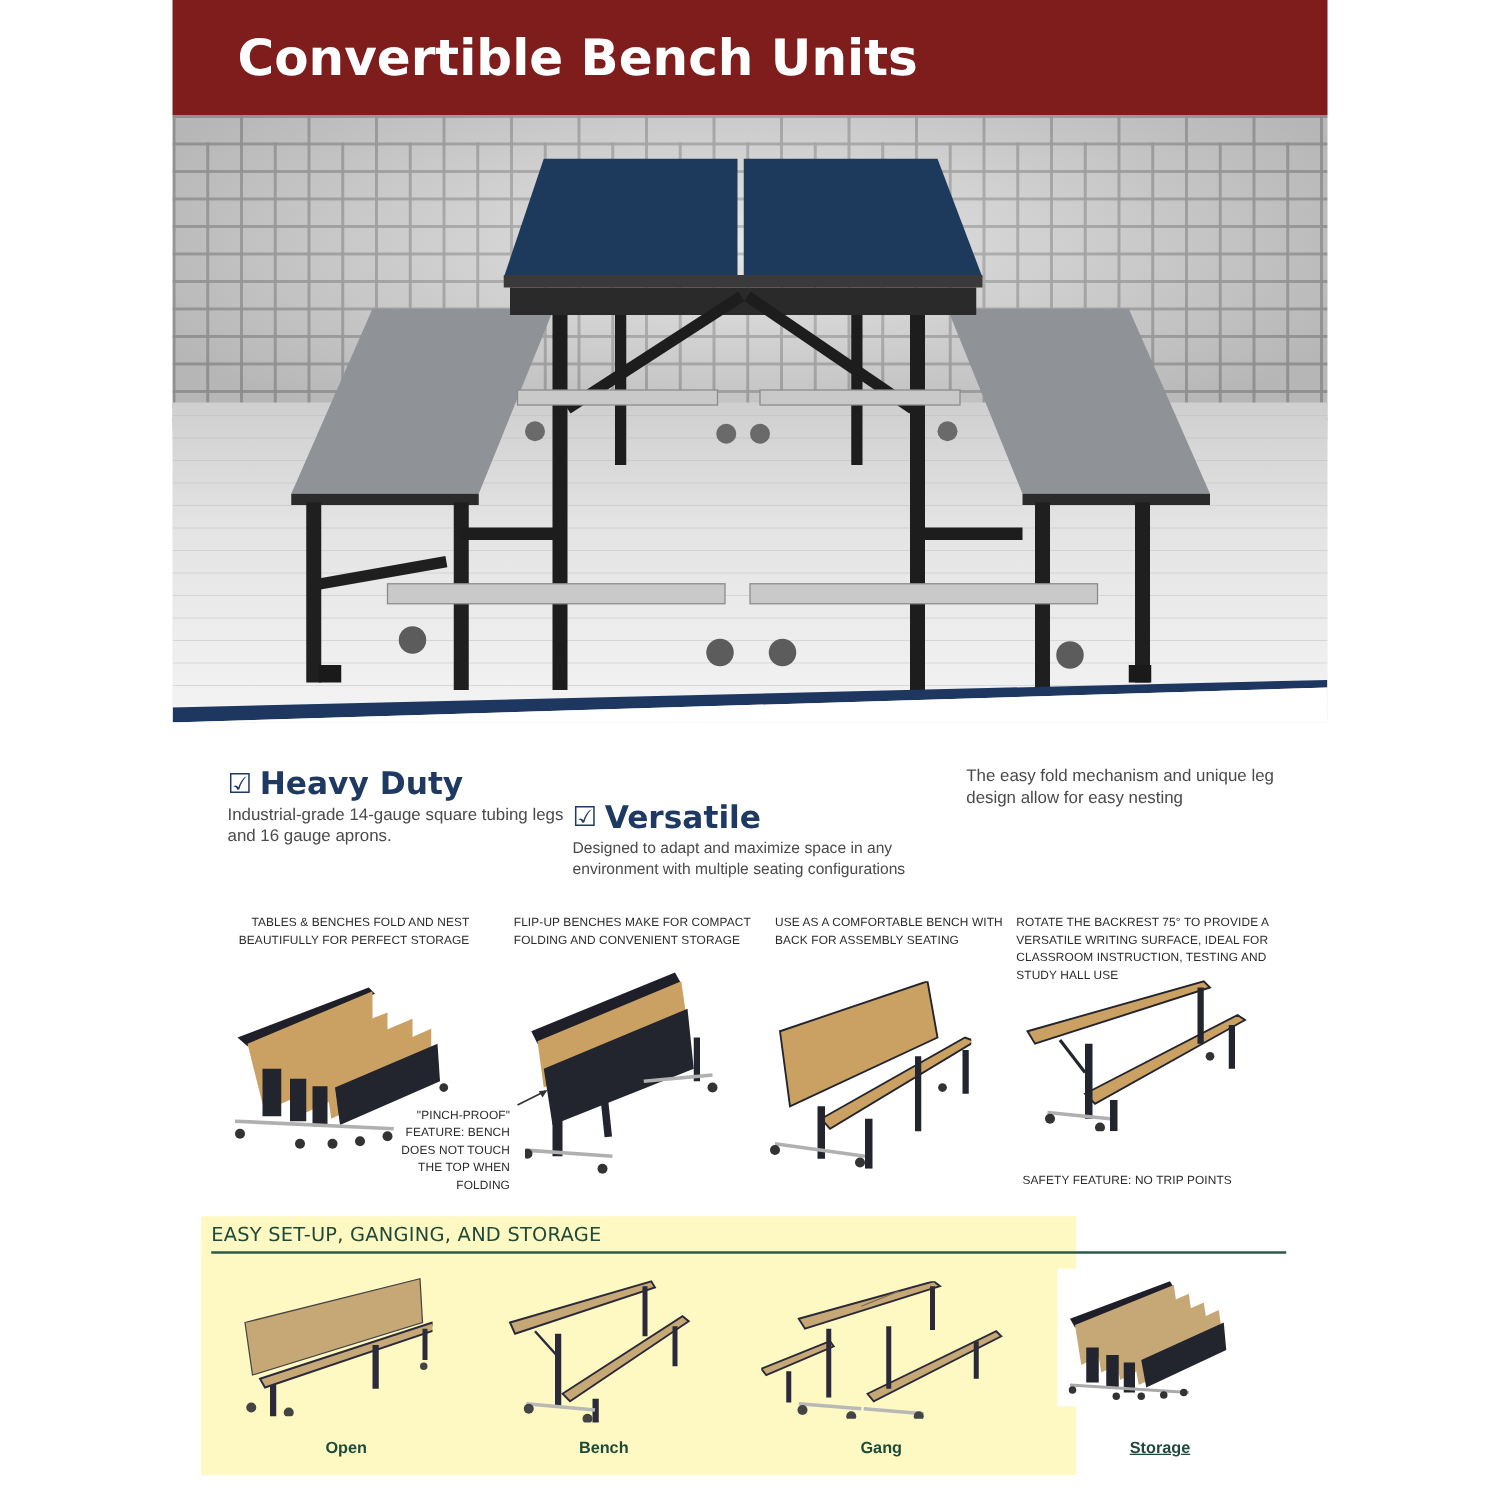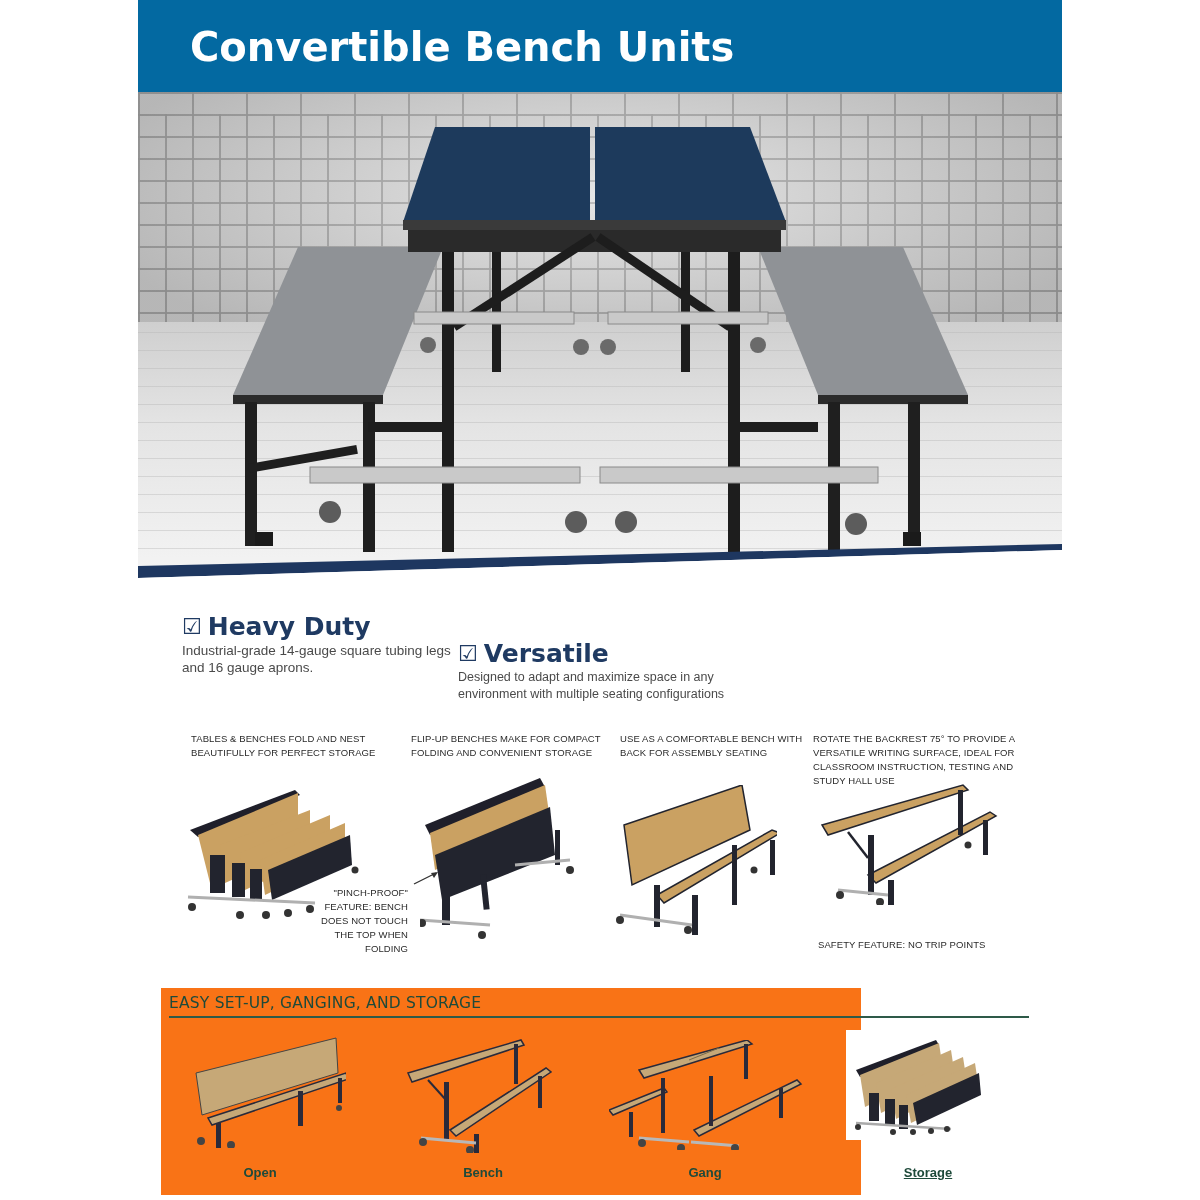--- a/index.html
+++ b/index.html
@@ -2,21 +2,21 @@
 <html><head>
 <meta charset="utf-8">
 <style>
   * { box-sizing: border-box; margin: 0; padding: 0; }
   html, body { width: 1200px; height: 1200px; background: #ffffff; overflow: hidden; }
   body { position: relative; font-family: "Liberation Sans", "DejaVu Sans", sans-serif; }
 
   
   .banner {
     position: absolute; left: 138px; top: 0; width: 924px; height: 92px;
-    background: #0369a1;
+    background: #7f1d1d;
   }
   .banner-title {
     position: absolute; left: 52px; top: 24px;
     font-family: "DejaVu Sans", sans-serif; font-size: 40px; font-weight: bold;
     color: #ffffff; letter-spacing: 0px;
   }
 
   
   .hero {
     position: absolute; left: 138px; top: 92px; width: 924px; height: 486px;
@@ -69,22 +69,21 @@
 
   
   .caption {
     position: absolute; font-size: 9.5px; line-height: 14px; color: #2a2a2a;
     text-transform: uppercase; letter-spacing: 0.1px;
   }
 
   
   .green-panel {
     position: absolute; left: 161px; top: 973px; width: 700px; height: 207px;
-    background: #f97316;
-    margin-top: 15px;
+    background: #fef9c3;
   }
   .green-title {
     position: absolute; left: 8px; top: 6px;
     font-family: "DejaVu Sans", sans-serif; font-size: 15.5px; font-weight: normal;
     color: #1e4a3a; letter-spacing: 0.2px;
   }
   .green-rule {
     position: absolute; left: 8px; top: 28px; width: 860px; height: 2px; background: #2e5a48;
   }
   .panel-item-label {
@@ -175,23 +174,27 @@
   <div class="feature-title">
     <span class="feature-check">☑</span><span>Versatile</span>
   </div>
   <div class="feature-desc" style="font-size:12.5px;">
     <div>Designed to adapt and maximize space in any</div>
     <div>environment with multiple seating configurations</div>
   </div>
 </div>
 
 <div class="feature" style="left:773px;">
-</div>
-
-<div class="caption" style="left:191px; top:732px;">
+  <div class="feature-desc">
+    <div>The easy fold mechanism and unique leg</div>
+    <div>design allow for easy nesting</div>
+  </div>
+</div>
+
+<div class="caption" style="left:191px; top:732px;text-align:right;">
   <div>TABLES &amp; BENCHES FOLD AND NEST</div>
   <div>BEAUTIFULLY FOR PERFECT STORAGE</div>
 </div>
 <div class="caption" style="left:411px; top:732px;">
   <div>FLIP-UP BENCHES MAKE FOR COMPACT</div>
   <div>FOLDING AND CONVENIENT STORAGE</div>
 </div>
 <div class="caption" style="left:620px; top:732px;">
   <div>USE AS A COMFORTABLE BENCH WITH</div>
   <div>BACK FOR ASSEMBLY SEATING</div>
@@ -286,21 +289,21 @@
   <svg style="position:absolute; left:15px; top:45px;" width="170" height="115" viewBox="0 0 170 115">
     <polygon points="20,40 160,5 162,40 26,82" fill="#c6a877" stroke="#444" stroke-width="1"></polygon>
     <polygon points="32,85 170,40 172,46 36,92" fill="#c6a877" stroke="#2a2a3a" stroke-width="1.5"></polygon>
     <rect x="40" y="90" width="5" height="28" fill="#2a2a3a"></rect>
     <rect x="122" y="58" width="5" height="35" fill="#2a2a3a"></rect>
     <rect x="162" y="45" width="4" height="25" fill="#2a2a3a"></rect>
     <circle cx="25" cy="108" r="4" fill="#444"></circle>
     <circle cx="55" cy="112" r="4" fill="#444"></circle>
     <circle cx="163" cy="75" r="3" fill="#444"></circle>
   </svg>
-  <div class="panel-item-label" style="left:29px;">Open</div>
+  <div class="panel-item-label" style="left:46px;">Open</div>
 
   <svg style="position:absolute; left:245px; top:50px;" width="150" height="115" viewBox="0 0 150 115">
     <polygon points="2,35 115,2 118,7 6,44" fill="#c6a877" stroke="#2a2a3a" stroke-width="1.5"></polygon>
     <polygon points="44,92 140,30 145,34 50,98" fill="#c6a877" stroke="#2a2a3a" stroke-width="1.5"></polygon>
     <line x1="22" y1="42" x2="40" y2="62" stroke="#2a2a3a" stroke-width="2"></line>
     <rect x="38" y="44" width="5" height="58" fill="#2a2a3a"></rect>
     <rect x="108" y="6" width="4" height="40" fill="#2a2a3a"></rect>
     <rect x="68" y="96" width="5" height="20" fill="#2a2a3a"></rect>
     <rect x="132" y="38" width="4" height="32" fill="#2a2a3a"></rect>
     <line x1="15" y1="100" x2="70" y2="105" stroke="#b8b8b8" stroke-width="3"></line>

